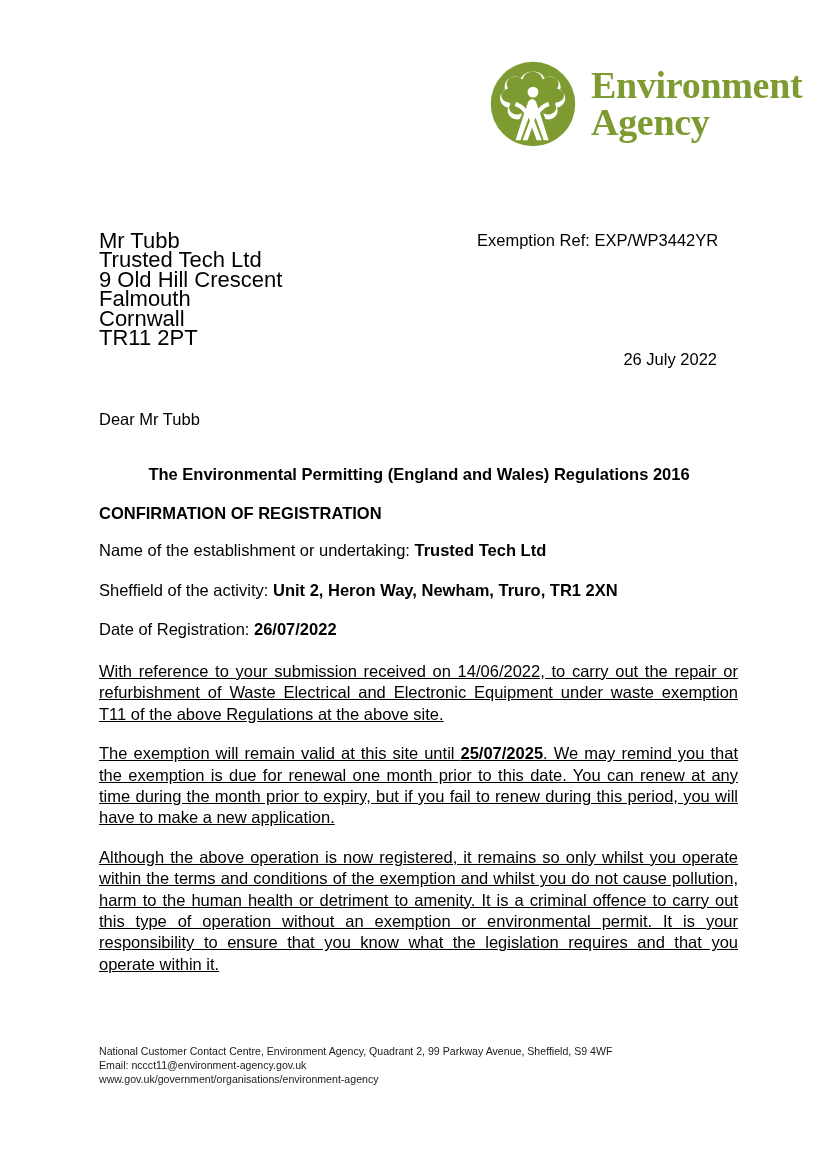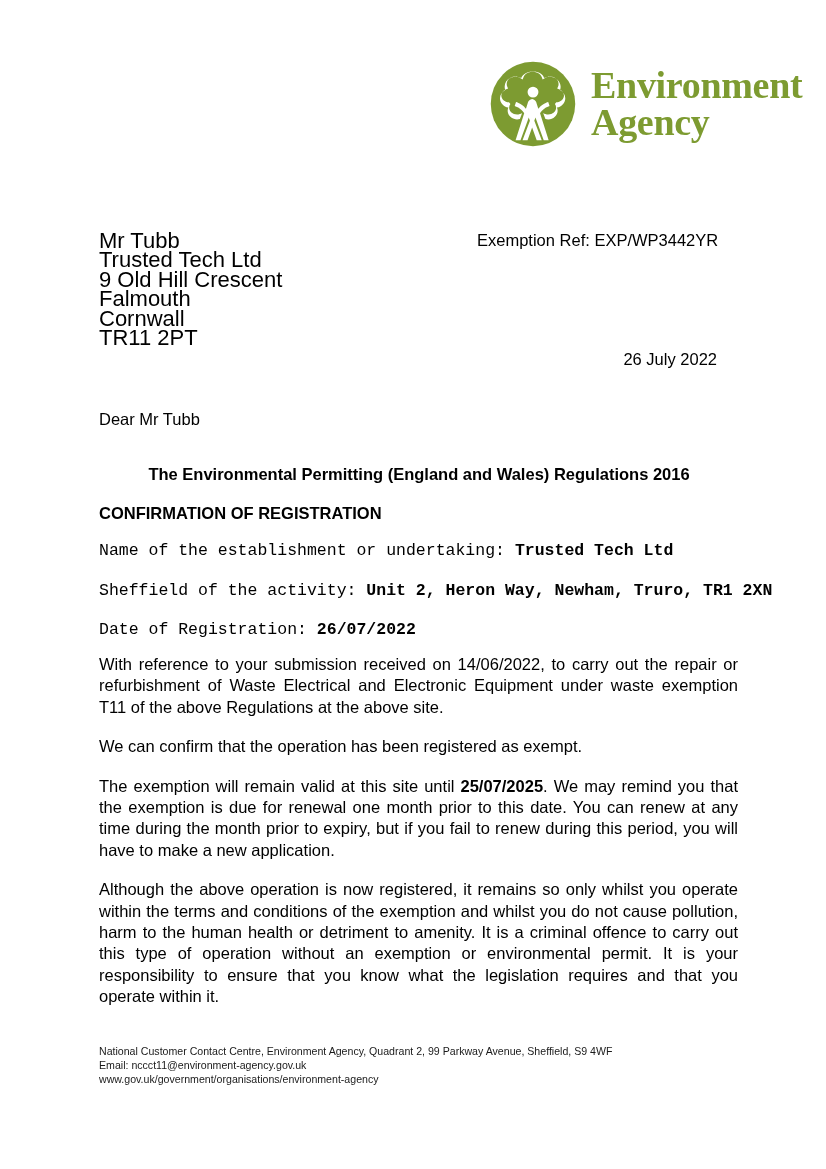--- a/index.html
+++ b/index.html
@@ -107,44 +107,44 @@
     text-align: left;
     font-size: 16.5px;
     font-weight: bold;
   }
 
   .field-list {
     position: absolute;
     left: 99px;
     top: 541px;
     width: 640px;
-    font-family: Liberation Mono, monospace;
   }
   .field-row {
     font-size: 16.5px;
     line-height: 19px;
     margin-bottom: 20.5px;
     white-space: nowrap;
   }
   .field-row .field-value {
     font-weight: bold;
   }
 
   .body-copy {
     position: absolute;
     left: 99px;
     top: 654px;
     width: 639px;
     font-size: 16.5px;
     line-height: 21.4px;
   }
   .body-copy p {
-    margin: 0 0 18px 0;
+    margin: 7px 0 18px 0;
     text-align: justify;
     text-justify: inter-word;
+    text-decoration: underline;
   }
   .body-copy p:last-child { margin-bottom: 0; }
   .body-copy .emph { font-weight: bold; }
 
   
   .footer {
     position: absolute;
     left: 99px;
     top: 1044px;
     width: 660px;
@@ -198,21 +198,20 @@
     <div class="field-row">
       <span class="field-label">Sheffield of the activity: </span><span class="field-value">Unit 2, Heron Way, Newham, Truro, TR1 2XN</span>
     </div>
     <div class="field-row">
       <span class="field-label">Date of Registration:  </span><span class="field-value">26/07/2022</span>
     </div>
   </div>
 
   <div class="body-copy">
     <p>With reference to your submission received on 14/06/2022, to carry out the repair or refurbishment of Waste Electrical and Electronic Equipment under waste exemption T11 of the above Regulations at the above site.</p>
-    <p>We can confirm that the operation has been registered as exempt.</p>
     <p><span>The exemption will remain valid at this site until </span><span class="emph">25/07/2025</span><span>. We may remind you that the exemption is due for renewal one month prior to this date. You can renew at any time during the month prior to expiry, but if you fail to renew during this period, you will have to make a new application.</span></p>
     <p>Although the above operation is now registered, it remains so only whilst you operate within the terms and conditions of the exemption and whilst you do not cause pollution, harm to the human health or detriment to amenity. It is a criminal offence to carry out this type of operation without an exemption or environmental permit. It is your responsibility to ensure that you know what the legislation requires and that you operate within it.</p>
   </div>
 
   <div class="footer">
     <div>National Customer Contact Centre, Environment Agency, Quadrant 2, 99 Parkway Avenue, Sheffield, S9 4WF</div>
     <div>Email: nccct11@environment-agency.gov.uk</div>
     <div>www.gov.uk/government/organisations/environment-agency</div>
   </div>
 

